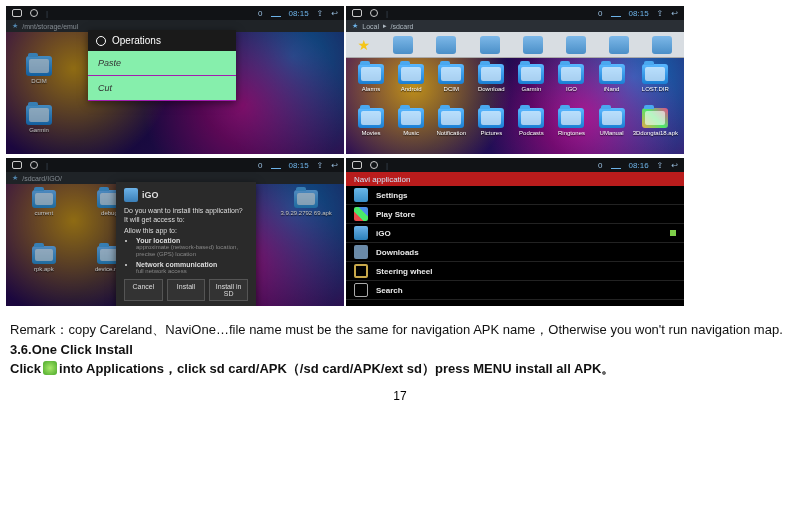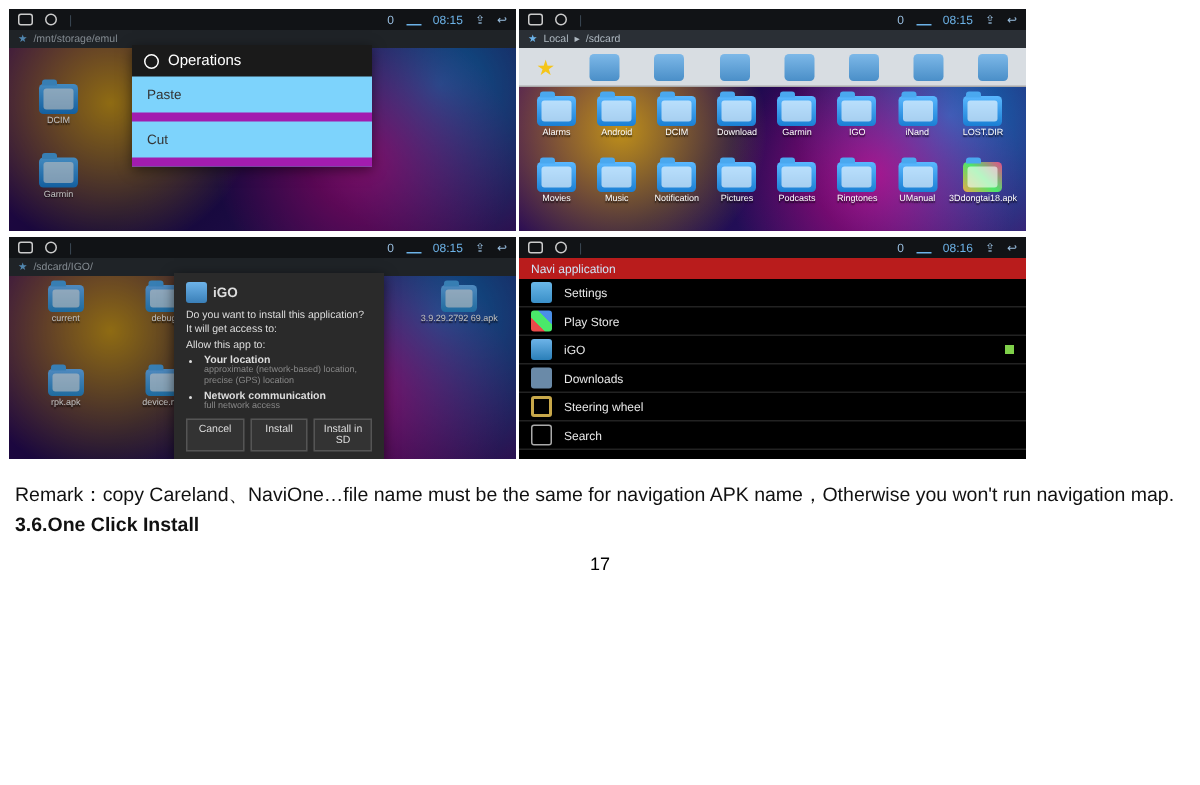--- a/index.html
+++ b/index.html
@@ -38,41 +38,41 @@
   .ficon::before { content: ''; position: absolute; top: -3px; left: 2px; width: 10px; height: 4px; background: #4aa8ef; border-radius: 2px 2px 0 0; }
   .ficon::after { content: ''; position: absolute; inset: 3px; background: rgba(255,255,255,.6); border-radius: 2px; }
   .flabel { color: #fff; font-size: 6px; line-height: 7px; text-shadow: 0 1px 1px rgba(0,0,0,.8); }
 
   
   .toolbar { position: absolute; top: 26px; left: 0; right: 0; height: 26px; background: #d8dde2; display: flex; justify-content: space-around; align-items: center; border-bottom: 1px solid #aaa; }
   .tbitem { width: 20px; height: 18px; background: linear-gradient(#7db8e8, #4a8fc8); border-radius: 3px; }
   .tbstar { color: #f5c518; font-size: 14px; }
 
   
-  .ops { position: absolute; top: 24px; left: 82px; width: 160px; background: #7dd3fc; box-shadow: 0 2px 8px rgba(0,0,0,.5); z-index: 5; }
+  .ops { position: absolute; top: 24px; left: 82px; width: 148px; background: #86efac; box-shadow: 0 2px 8px rgba(0,0,0,.5); z-index: 5; }
   .ops-head { background: #1a1a1a; color: #fff; font-size: 10px; padding: 5px 8px; display: flex; align-items: center; gap: 6px; }
   .ops-head .gear { width: 10px; height: 10px; border: 1px solid #fff; border-radius: 50%; }
-  .ops-item { padding: 7px 10px; font-size: 9px; color: #333; border-bottom: 6px solid #a21caf; }
+  .ops-item { padding: 7px 10px; font-size: 9px; color: #333; border-bottom: 1px solid #a21caf; font-style: italic; }
 
   
   .dialog { position: absolute; top: 24px; left: 110px; width: 140px; background: #2a2a2a; color: #ddd; font-size: 7px; padding: 6px 8px; z-index: 5; box-shadow: 0 2px 8px rgba(0,0,0,.6); }
   .dialog .title { font-size: 9px; font-weight: bold; margin-bottom: 4px; display: flex; align-items: center; gap: 4px; }
   .dialog .tico { width: 14px; height: 14px; background: linear-gradient(#6db3e8,#3a7fb8); border-radius: 2px; }
   .dialog .q { margin-bottom: 3px; line-height: 9px; }
   .dialog .allow { margin: 3px 0; font-size: 7px; }
   .dialog ul { list-style: disc; padding-left: 12px; }
   .dialog li { margin-bottom: 3px; }
   .dialog .perm { font-weight: bold; font-size: 7px; }
   .dialog .sub { color: #888; font-size: 6px; line-height: 7px; }
   .dialog .btns { display: flex; gap: 4px; margin-top: 4px; }
   .dialog .btn { flex: 1; border: 1px solid #555; padding: 3px 0; text-align: center; font-size: 7px; background: #333; }
 
   
   .navtitle { position: absolute; top: 14px; left: 0; right: 0; height: 14px; background: #b91c1c; color: #cfe3f5; font-size: 8px; padding: 0 8px; display: flex; align-items: center; }
-  .list { position: absolute; top: 28px; left: 0; right: 0; bottom: 0; background: #000; }
+  .list { position: absolute; top: 28px; left: 0; right: 0; bottom: 0; background: #000; font-weight: bold; }
   .row { display: flex; align-items: center; height: 19px; border-bottom: 1px solid #222; padding: 0 8px; gap: 8px; }
   .row .rico { width: 14px; height: 14px; border-radius: 2px; }
   .row .rlabel { color: #e8e8e8; font-size: 8px; }
   .row .badge { margin-left: auto; width: 6px; height: 6px; background: #7fd04a; }
   .settings-ico { background: linear-gradient(#6ab8e8,#3a8fc8); }
   .play-ico { background: linear-gradient(45deg,#e84a4a 33%,#4ae86a 33% 66%,#4a8fe8 66%); }
   .igo-ico { background: linear-gradient(#6db3e8,#2a7fb8); }
   .dl-ico { background: #6a8aa8; }
   .search-ico { border: 1px solid #aaa; border-radius: 50%; background: transparent; }
   .wheel-ico { border: 2px solid #c8a84a; border-radius: 50%; background: transparent; }
@@ -368,15 +368,18 @@
             <div class="rlabel">Search</div>
           </div>
         </div>
     </div>
 
   </div>
 
   <div class="doc">
     <div>Remark：copy Careland、NaviOne…file name must be the same for navigation APK name，Otherwise you won't run navigation map.</div>
     <div class="bold">3.6.One Click Install</div>
+    <div class="bold">
+      <span>Click</span><span class="inline-icon"></span><span>into Applications，click sd card/APK（/sd card/APK/ext sd）press MENU install all APK。</span>
+    </div>
   </div>
   <div class="pagenum">17</div>
 </div>
 
 </body></html>

